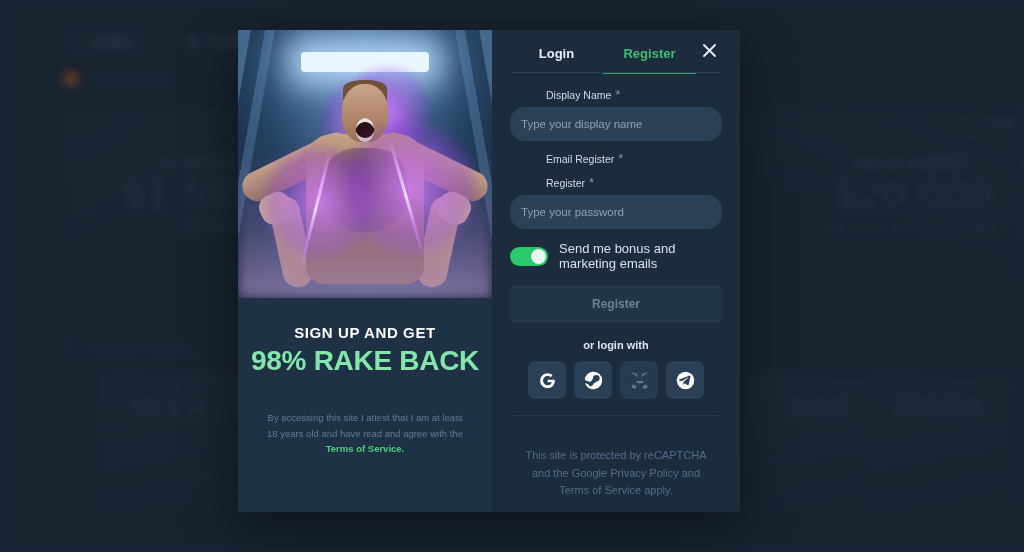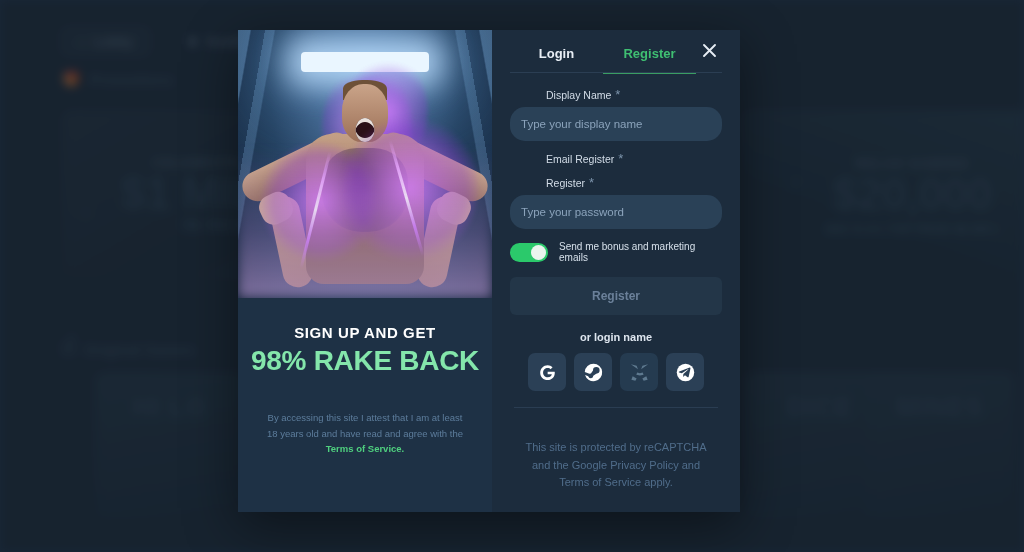--- a/index.html
+++ b/index.html
@@ -260,21 +260,21 @@
   #toggle {
     width: 38px; height: 19px; border-radius: 11px;
     background: #2bc96b; position: relative; flex: 0 0 38px;
     cursor: pointer;
   }
   #toggle::after {
     content: ""; position: absolute;
     right: 2px; top: 2px; width: 15px; height: 15px;
     border-radius: 50%; background: #eaf5ee;
   }
-  #toggle-label { font-size: 10px; color: #d6e0ea; }
+  #toggle-label { font-size: 13px; color: #d6e0ea; }
 
   #register-btn {
     width: 100%; height: 38px;
     background: #233648; border: none; border-radius: 6px;
     color: #6b8099; font-size: 12px; font-weight: bold;
     cursor: pointer; font-family: "Liberation Sans", sans-serif;
   }
 
   #or-login { text-align: center; font-size: 11px; font-weight: bold; color: #dde5ee; margin: 16px 0 10px; }
   #social-row { display: flex; justify-content: center; gap: 8px; }
@@ -422,21 +422,21 @@
         <input class="field-input" type="password" placeholder="Type your password" style="">
       </div>
 
       <div id="toggle-row">
         <div id="toggle"></div>
         <div id="toggle-label">Send me bonus and marketing emails</div>
       </div>
 
       <button id="register-btn">Register</button>
 
-      <div id="or-login">or login name</div>
+      <div id="or-login">or login with</div>
 
       <div id="social-row">
         <div class="social-btn">
           <svg width="19" height="19" viewBox="0 0 24 24" aria-hidden="true">
             <path fill="#ffffff" d="M21.35 11.1h-9.17v2.96h5.27c-.23 1.37-1.63 4.02-5.27 4.02-3.17 0-5.76-2.63-5.76-5.87s2.59-5.87 5.76-5.87c1.8 0 3.01.77 3.7 1.43l2.52-2.43C16.82 3.7 14.7 2.8 12.18 2.8 6.98 2.8 2.77 7.01 2.77 12.21s4.21 9.41 9.41 9.41c5.43 0 9.03-3.82 9.03-9.2 0-.62-.07-1.09-.16-1.32z"></path>
           </svg>
         </div>
         <div class="social-btn">
           <svg width="21" height="21" viewBox="0 0 24 24" aria-hidden="true">
             <path fill="#ffffff" d="M12 2a10 10 0 0 0-9.97 9.32l5.3 2.2a2.83 2.83 0 0 1 1.6-.5h.14l2.36-3.42v-.05a3.77 3.77 0 1 1 3.77 3.77h-.09l-3.37 2.4v.12a2.84 2.84 0 0 1-5.62.55L2.3 14.8A10 10 0 1 0 12 2z"></path>

